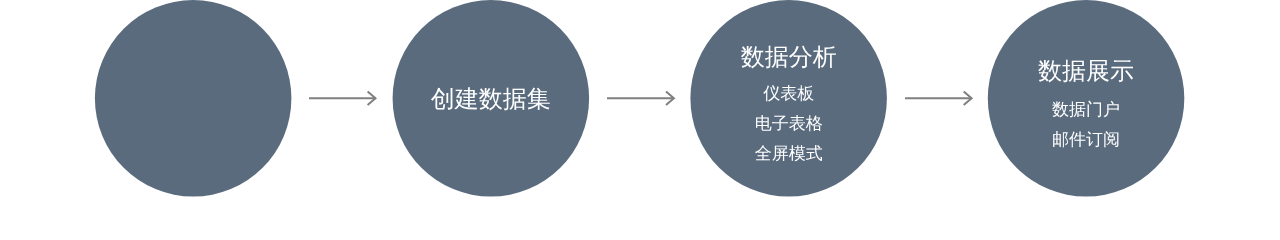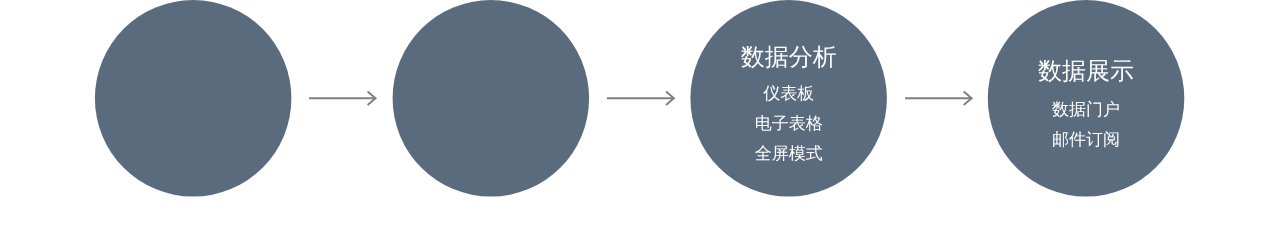--- a/index.html
+++ b/index.html
@@ -30,20 +30,21 @@
 <div class="canvas">
     <div class="node" style="left:93px;top:-1px;width:199px;height:199px;">
       <svg class="node-shape" style="left:0px;top:0px;" width="199" height="199" viewBox="93 -1 199 199" aria-hidden="true">
         <circle cx="193.15" cy="98.30" r="98.25" fill="#5a6b7e"></circle>
       </svg>
     </div>
     <div class="node" style="left:391px;top:-1px;width:199px;height:199px;">
       <svg class="node-shape" style="left:0px;top:0px;" width="199" height="199" viewBox="391 -1 199 199" aria-hidden="true">
         <circle cx="490.85" cy="98.30" r="98.25" fill="#5a6b7e"></circle>
       </svg>
+      <div class="node-title" style="top:88.00px;left:19.85px;">创建数据集</div>
     </div>
     <div class="node" style="left:689px;top:-1px;width:199px;height:199px;">
       <svg class="node-shape" style="left:0px;top:0px;" width="199" height="199" viewBox="689 -1 199 199" aria-hidden="true">
         <circle cx="788.65" cy="98.30" r="98.25" fill="#5a6b7e"></circle>
       </svg>
       <div class="node-title" style="top:46.00px;left:19.65px;">数据分析</div>
       <div class="node-sub-group">
         <div class="node-sub" style="top:86.00px;left:19.65px;">仪表板</div>
         <div class="node-sub" style="top:115.80px;left:19.65px;">电子表格</div>
         <div class="node-sub" style="top:145.70px;left:19.65px;">全屏模式</div>

